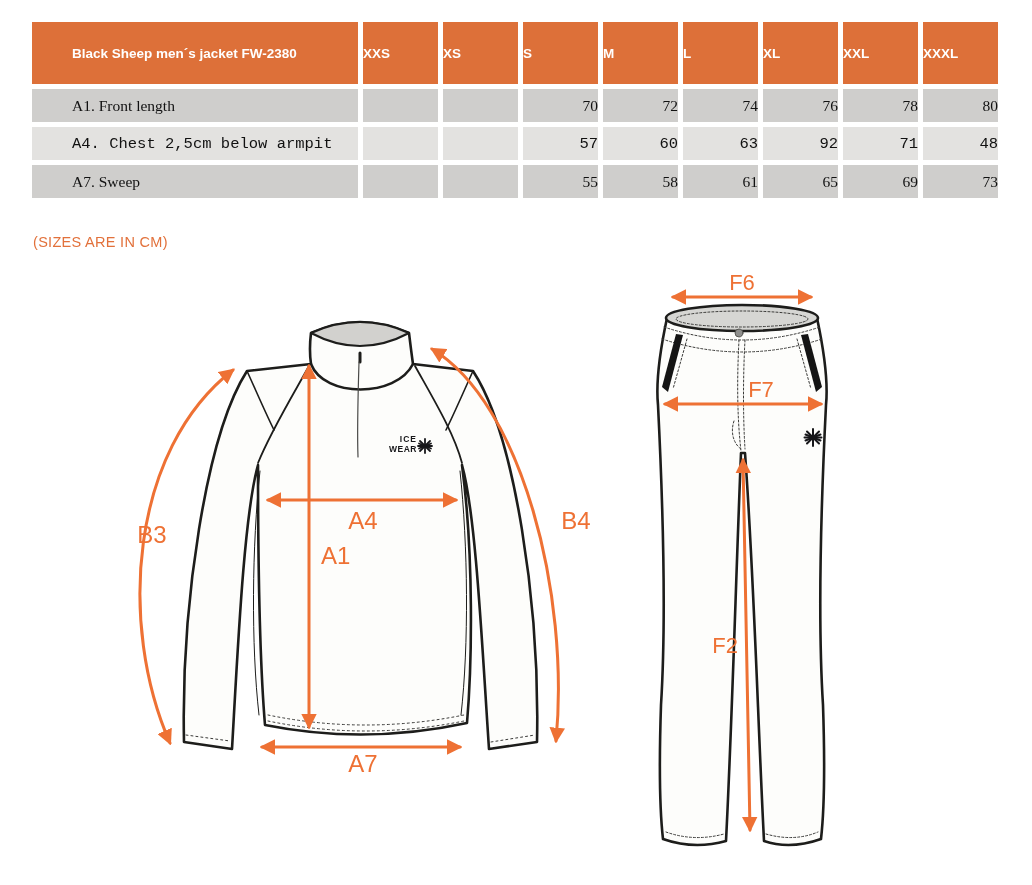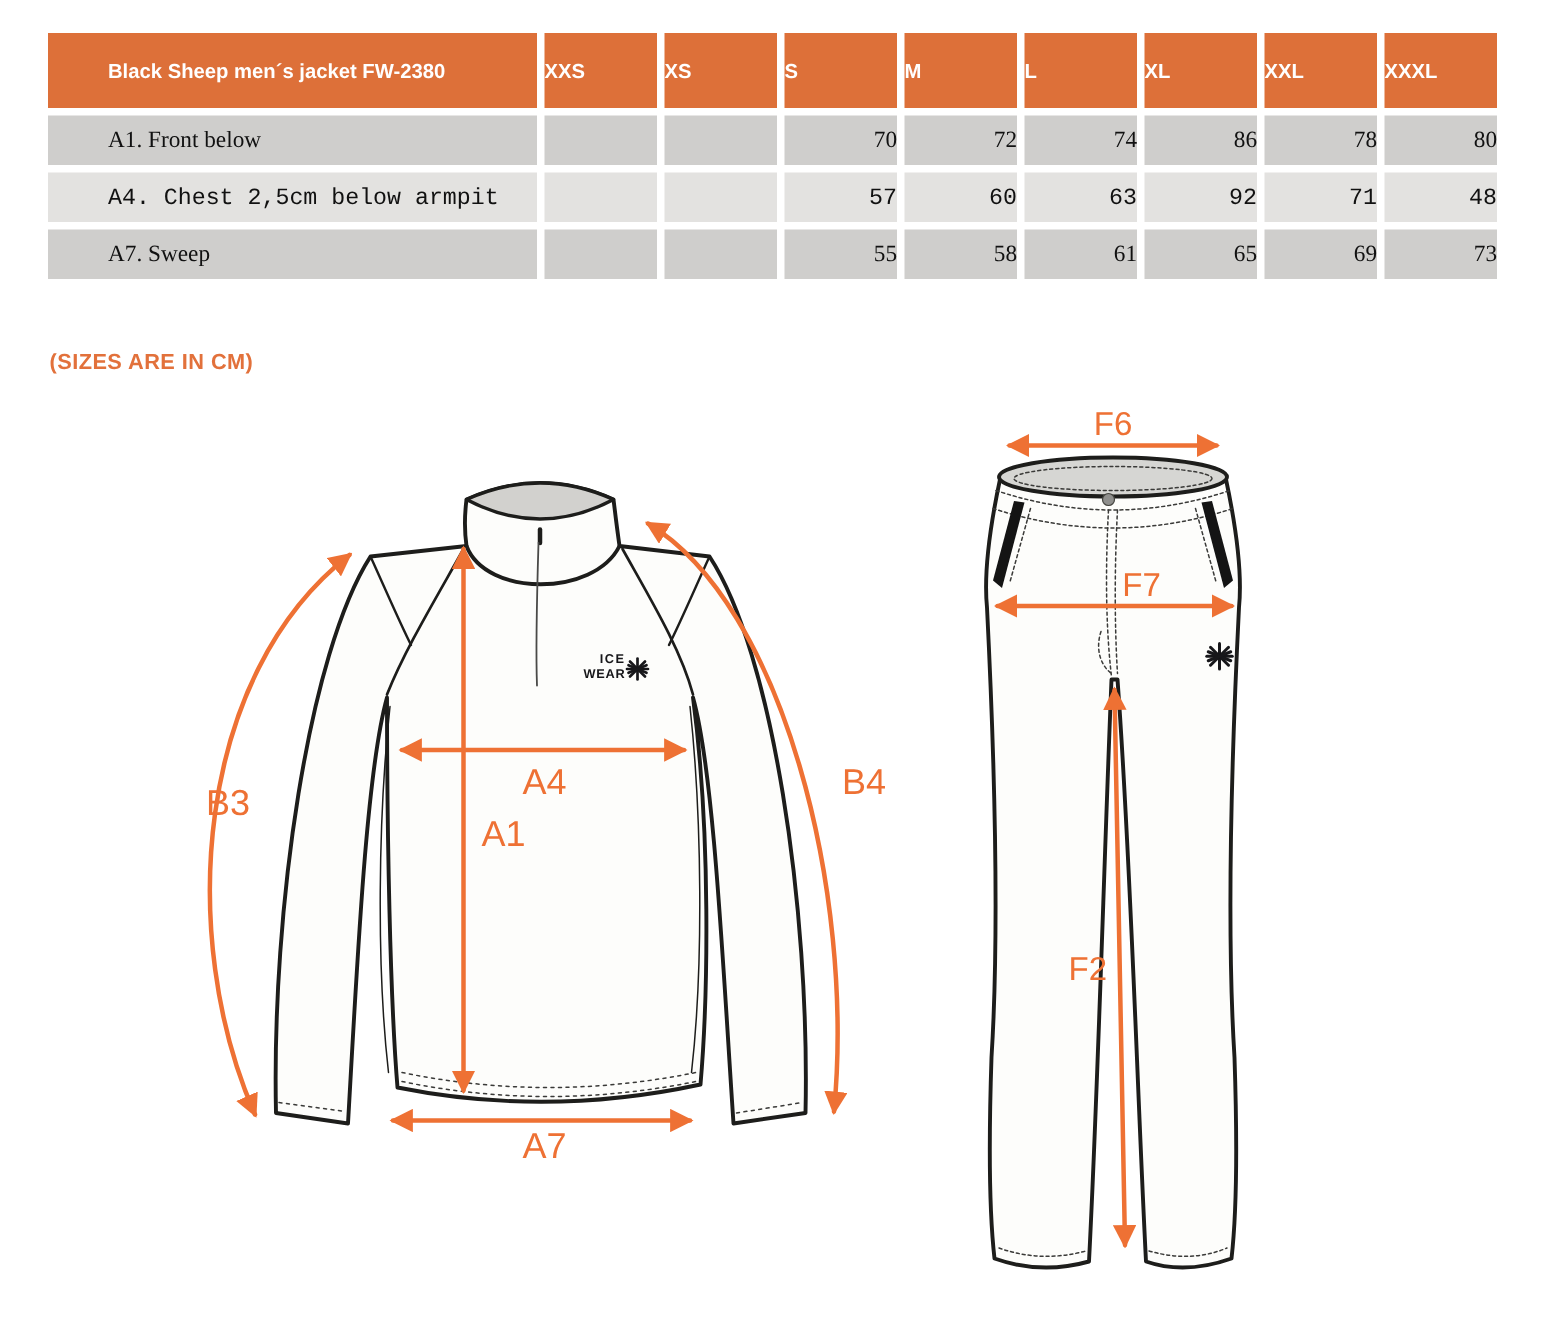--- a/index.html
+++ b/index.html
@@ -2,31 +2,31 @@
 <html><head>
 <meta charset="utf-8">
 <style>
   html,body{margin:0;padding:0;background:#ffffff;}
   body{width:1032px;height:885px;position:relative;font-family:"Liberation Sans",sans-serif;overflow:hidden;}
 
   
   .size-table{position:absolute;left:27px;top:17px;border-collapse:separate;border-spacing:5px;}
   .size-table th,.size-table td{box-sizing:border-box;padding:0;}
   .size-table th{background:#dd7039;color:#ffffff;font-family:"Liberation Sans",sans-serif;
-                 font-weight:bold;font-size:13.5px;height:50px;}
+                 font-weight:bold;font-size:13.5px;height:62px;}
   th.title-cell{width:326px;text-align:left;padding-left:40px;}
   th.size-cell{width:75px;text-align:left;}
   .size-table td{height:33px;font-family:"Liberation Serif",serif;font-size:15.5px;color:#111;}
   td.label-cell{text-align:left;padding-left:40px;}
   td.val-cell{text-align:right;}
   tr.row-odd td{background:#cfcecc;}
   tr.row-even td{background:#e3e2e0;font-family:Liberation Mono, monospace;}
 
   
-  .cm-note{position:absolute;left:33px;top:234px;color:#e2713b;font-weight:bold;
+  .cm-note{position:absolute;left:33px;top:234px;color:#e2713b;font-weight:normal;
            font-size:14.5px;letter-spacing:.3px;}
 
   
   .diagram-wrap{position:absolute;left:0;top:265px;width:1032px;height:620px;}
   svg text.meas{font-family:"Liberation Sans",sans-serif;fill:#ee7134;font-size:24px;}
   svg text.meas-sm{font-family:"Liberation Sans",sans-serif;fill:#ee7134;font-size:22px;}
   svg text.logo{font-family:"Liberation Sans",sans-serif;fill:#17171a;font-weight:bold;}
 </style>
 </head>
 <body>
@@ -38,27 +38,27 @@
     <th class="size-cell">XXS</th>
     <th class="size-cell">XS</th>
     <th class="size-cell">S</th>
     <th class="size-cell">M</th>
     <th class="size-cell">L</th>
     <th class="size-cell">XL</th>
     <th class="size-cell">XXL</th>
     <th class="size-cell">XXXL</th>
   </tr>
   <tr class="row-odd">
-    <td class="label-cell">A1. Front below</td>
+    <td class="label-cell">A1. Front length</td>
     <td class="val-cell"></td>
     <td class="val-cell"></td>
     <td class="val-cell">70</td>
     <td class="val-cell">72</td>
     <td class="val-cell">74</td>
-    <td class="val-cell">86</td>
+    <td class="val-cell">76</td>
     <td class="val-cell">78</td>
     <td class="val-cell">80</td>
   </tr>
   <tr class="row-even">
     <td class="label-cell">A4. Chest 2,5cm below armpit</td>
     <td class="val-cell"></td>
     <td class="val-cell"></td>
     <td class="val-cell">57</td>
     <td class="val-cell">60</td>
     <td class="val-cell">63</td>

